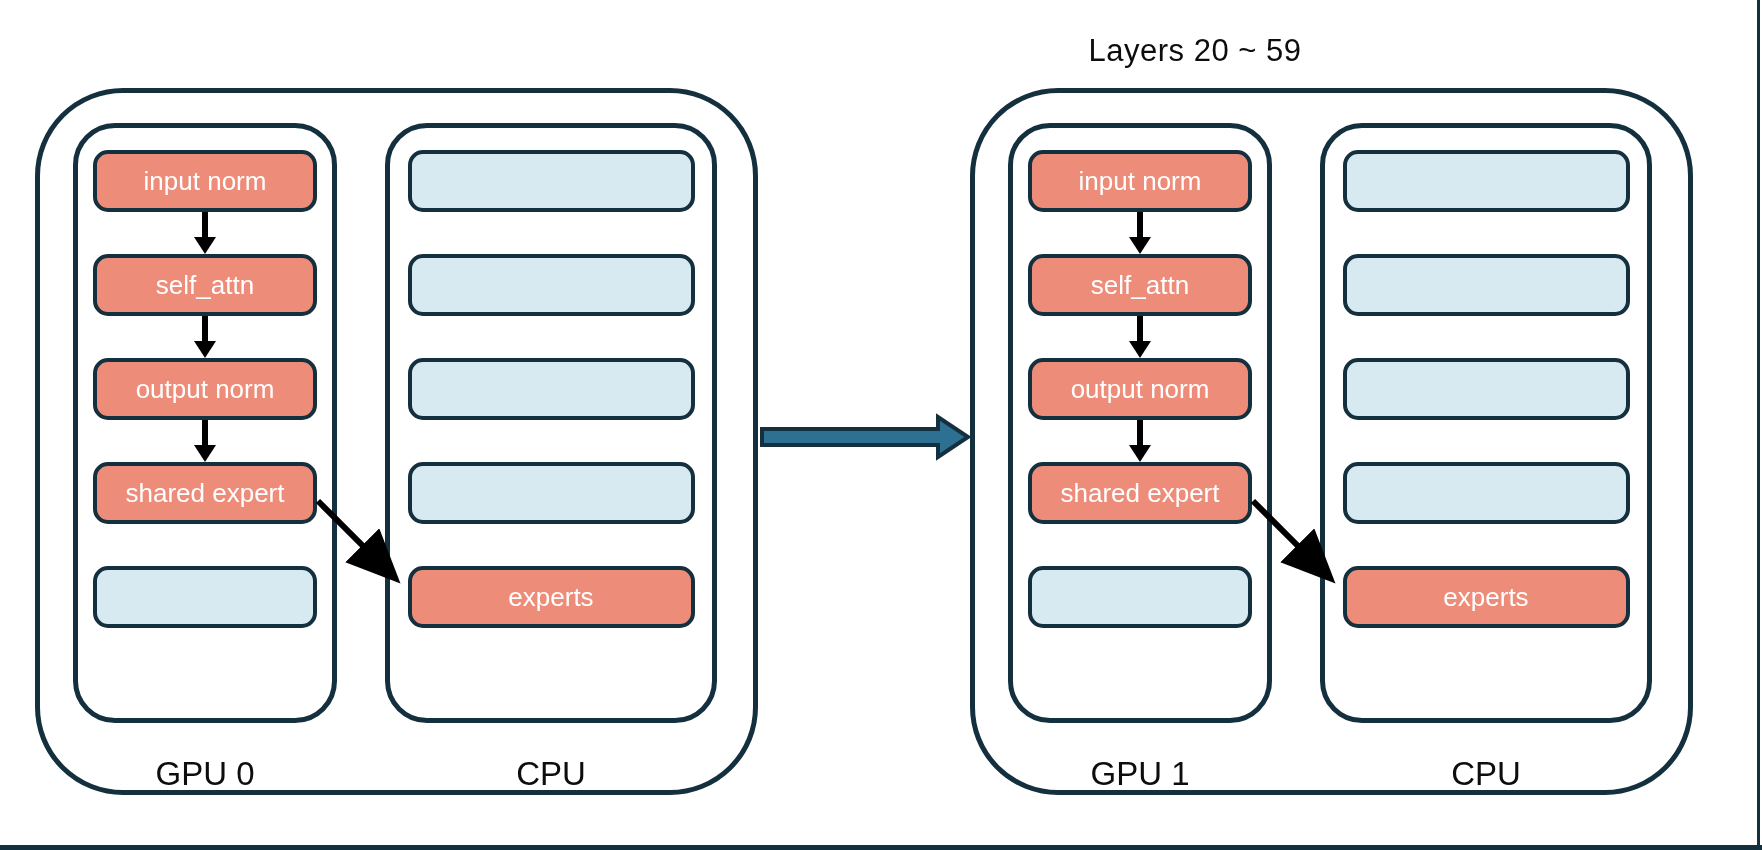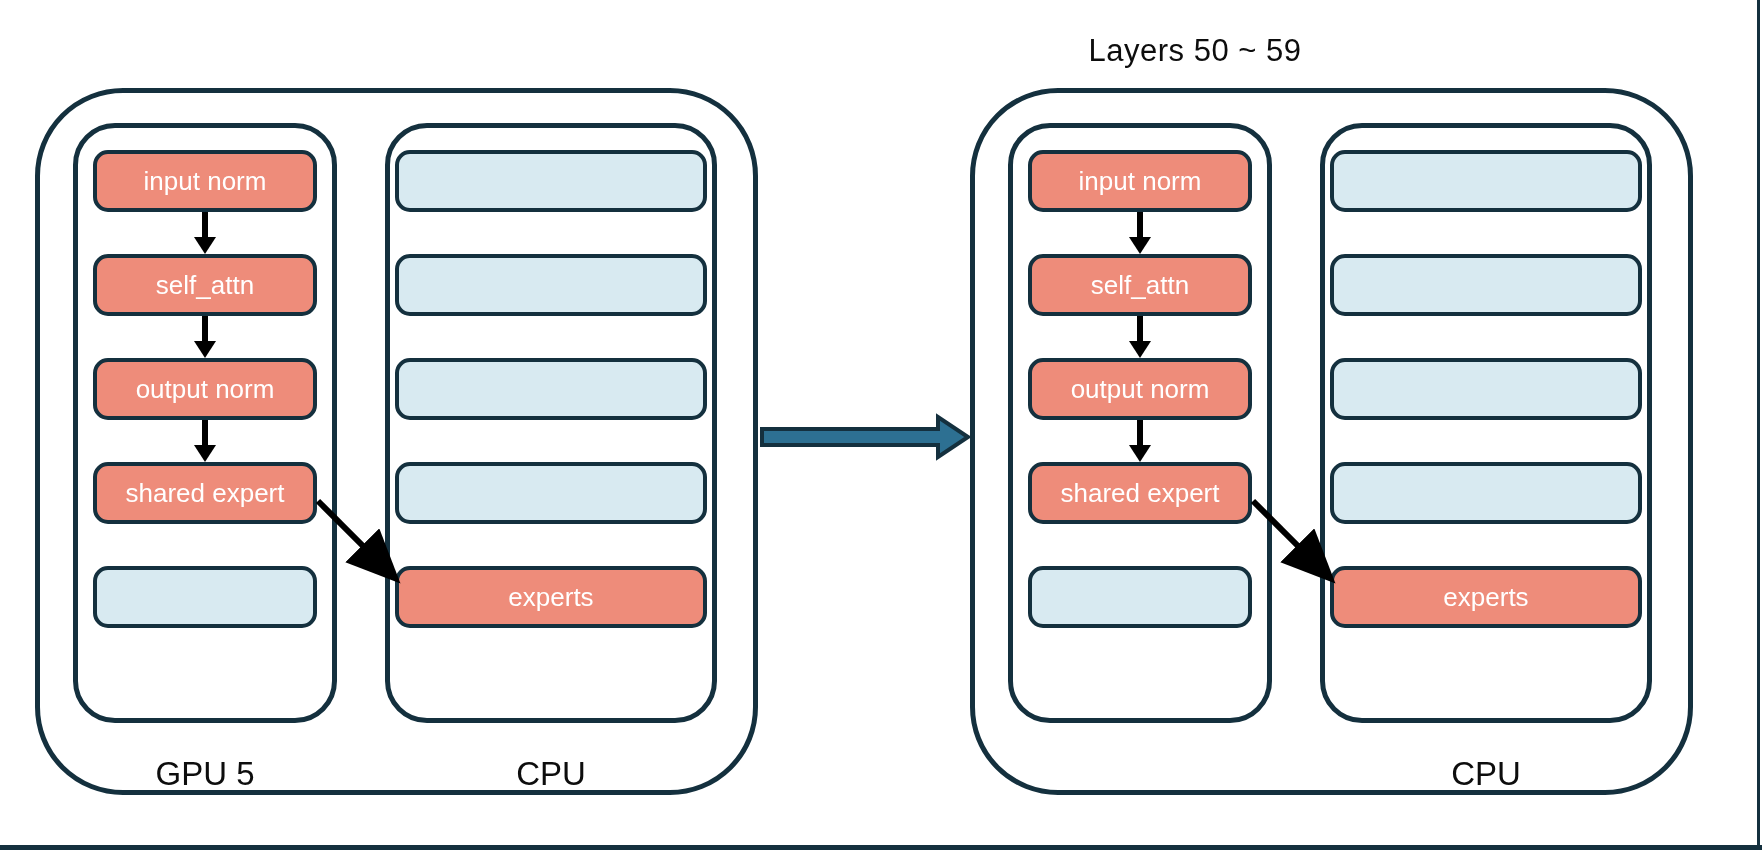--- a/index.html
+++ b/index.html
@@ -38,21 +38,21 @@
   .gpu-col{left:33px;width:264px;}
   .cpu-col{left:345px;width:332px;}
 
   .box{
     flex:none;height:62px;box-sizing:border-box;
     border:4px solid var(--outline);border-radius:15px;
     display:flex;align-items:center;justify-content:center;
     color:#ffffff;font-size:26px;white-space:nowrap;
   }
   .gpu-col .box{width:224px;}
-  .cpu-col .box{width:312px;}
+  .cpu-col .box{width:287px;}
   .salmon{background:var(--salmon);}
   .blue{background:var(--blue);}
 
   .v-arrow{flex:none;width:24px;height:42px;}
   .gap{flex:none;height:42px;}
 
   .col-label{
     position:absolute;top:662px;text-align:center;
     font-size:33px;color:var(--ink);white-space:nowrap;
   }
@@ -68,21 +68,21 @@
   }
 
   .edge-bottom{position:absolute;left:0;top:845px;width:1762px;height:5px;background:var(--outline);}
   .edge-right{position:absolute;left:1757px;top:0;width:3px;height:850px;background:var(--outline);}
 </style>
 </head>
 <body>
 
 <div class="diagram">
 
-  <div class="title right">Layers 50 ~ 59</div>
+  <div class="title right">Layers 20 ~ 59</div>
 
   <section class="group g0">
 
     <div class="col gpu-col">
       <div class="box salmon">input norm</div>
       <svg class="v-arrow" viewBox="0 0 24 42">
           <rect x="9" y="0" width="6" height="27" fill="#000"></rect>
           <polygon points="1,25 23,25 12,42" fill="#000"></polygon>
         </svg>
       <div class="box salmon">self_attn</div>
@@ -114,21 +114,21 @@
 
     <svg class="diag-arrow" width="723" height="707">
       <defs>
         <marker id="dm0" markerWidth="10" markerHeight="10" refX="7" refY="4" orient="auto">
           <polygon points="0,0 9,4 0,8" fill="#000"></polygon>
         </marker>
       </defs>
       <line x1="278" y1="408" x2="352" y2="482" stroke="#000" stroke-width="6" marker-end="url(#dm0)"></line>
     </svg>
 
-    <div class="col-label gpu">GPU 5</div>
+    <div class="col-label gpu">GPU 0</div>
     <div class="col-label cpu">CPU</div>
   </section>
 
   <section class="group g1">
 
     <div class="col gpu-col">
       <div class="box salmon">input norm</div>
       <svg class="v-arrow" viewBox="0 0 24 42">
           <rect x="9" y="0" width="6" height="27" fill="#000"></rect>
           <polygon points="1,25 23,25 12,42" fill="#000"></polygon>
@@ -162,20 +162,21 @@
 
     <svg class="diag-arrow" width="723" height="707">
       <defs>
         <marker id="dm1" markerWidth="10" markerHeight="10" refX="7" refY="4" orient="auto">
           <polygon points="0,0 9,4 0,8" fill="#000"></polygon>
         </marker>
       </defs>
       <line x1="278" y1="408" x2="352" y2="482" stroke="#000" stroke-width="6" marker-end="url(#dm1)"></line>
     </svg>
 
+    <div class="col-label gpu">GPU 1</div>
     <div class="col-label cpu">CPU</div>
   </section>
 
   <svg class="transfer-arrow" width="216" height="54">
     <polygon points="4,19 180,19 180,7 210,27 180,47 180,35 4,35" fill="#2d7092" stroke="#14303e" stroke-width="4" stroke-linejoin="miter"></polygon>
   </svg>
 
   <div class="edge-bottom"></div>
   <div class="edge-right"></div>
 

